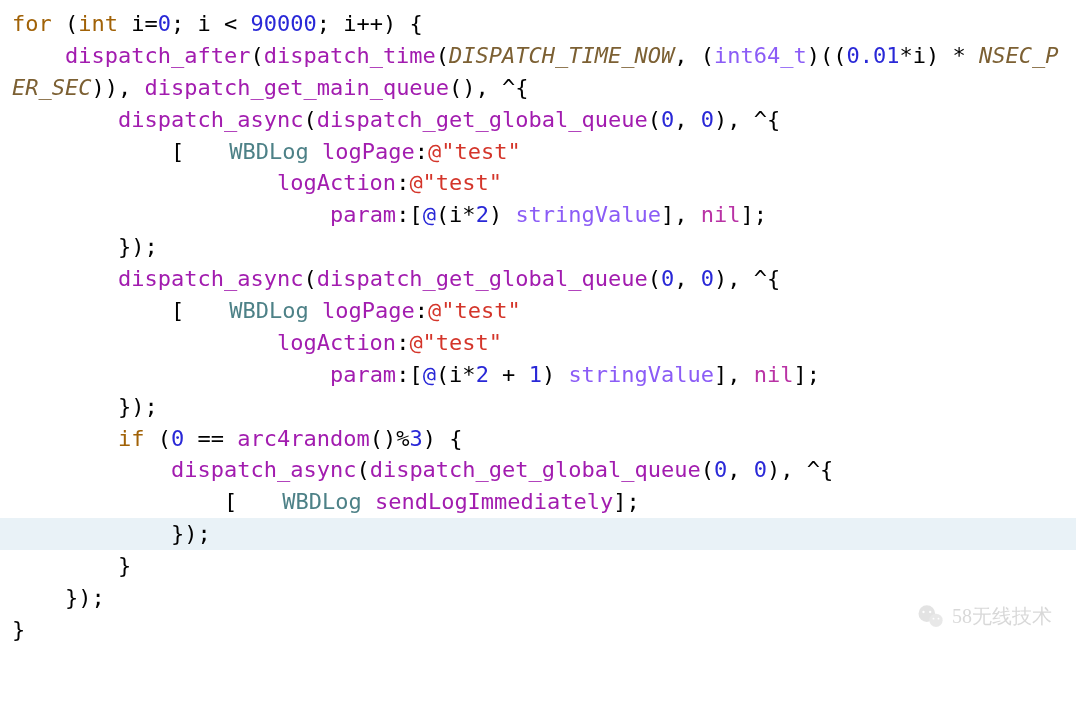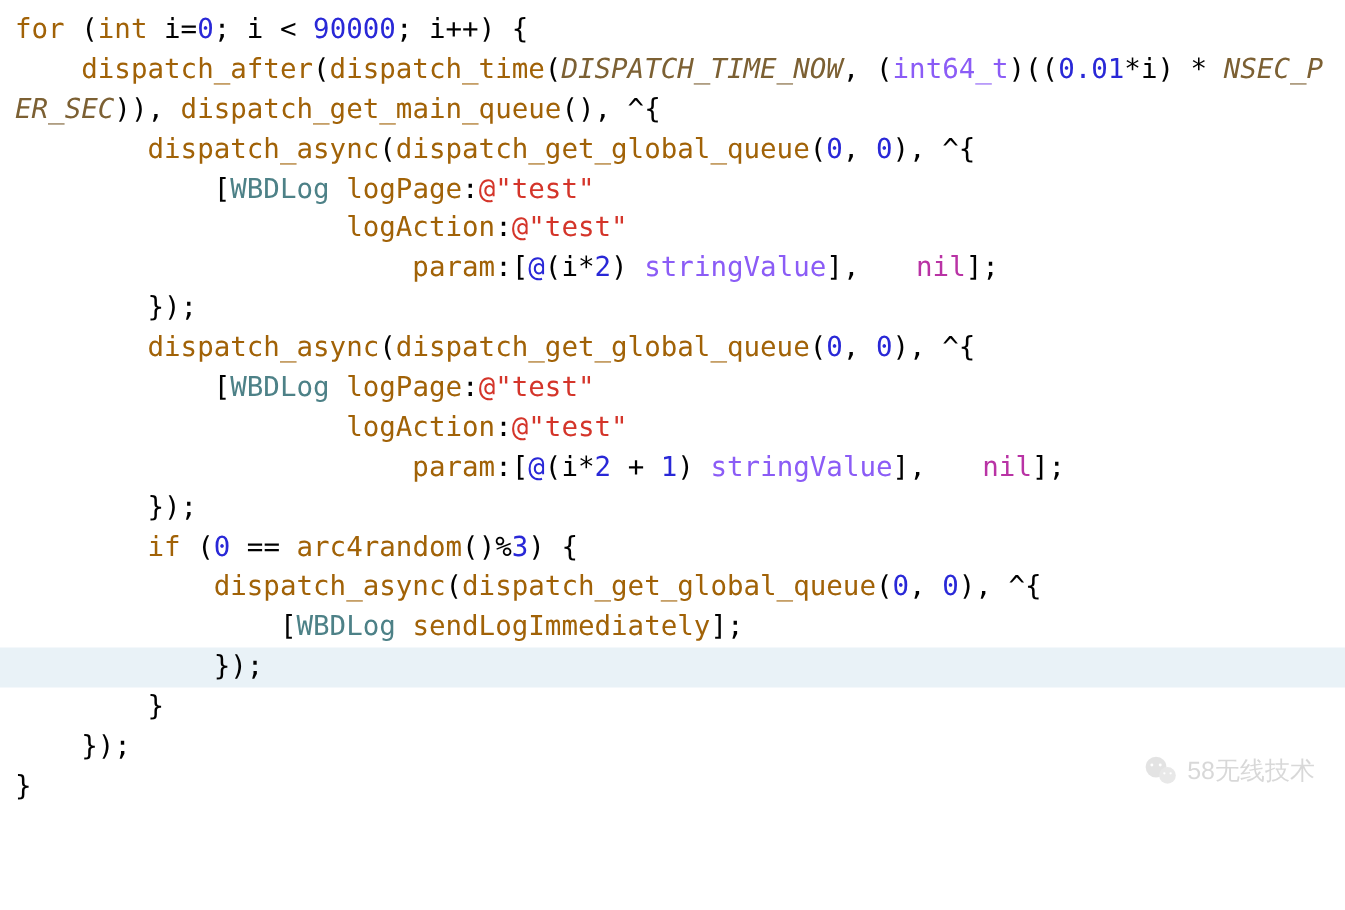--- a/index.html
+++ b/index.html
@@ -14,43 +14,43 @@
     box-sizing: border-box;
     position: relative;
   }
   pre {
     margin: 0;
     white-space: pre-wrap;
     word-break: break-all;
   }
   .kw   { color: #a16207; }  
   .num  { color: #2928d7; }  
-  .fn   { color: #a16207; }  
+  .fn   { color: #a21caf; }  
   .macro{ color: #7c6033; font-style: italic; }  
   .type { color: #8b5cf6; }  
-  .cls  { color: #4d8187; }  
+  .cls  { color: #4d8187; margin-left: 45px; }  
   .str  { color: #d4352a; }  
-  .nil  { color: #b933a5; margin-left: 32px; }  
+  .nil  { color: #b933a5; }  
   .plain{ color: #000; }
   .highlight-line {
     background: #e9f2f7;
     display: inline-block;
     width: calc(100% + 24px);
     margin-left: -12px;
     padding-left: 12px;
     box-sizing: border-box;
   }
   .watermark {
     position: absolute;
     right: 24px;
     bottom: 22px;
     display: flex;
-    align-items: flex-end;
+    align-items: center;
     opacity: 0.32;
-    font-family: Liberation Sans, sans-serif;
+    font-family: Liberation Serif, serif;
   }
   .watermark-icon {
     width: 30px;
     height: 30px;
     margin-right: 6px;
   }
   .watermark-text {
     font-size: 20px;
     color: #888;
   }

